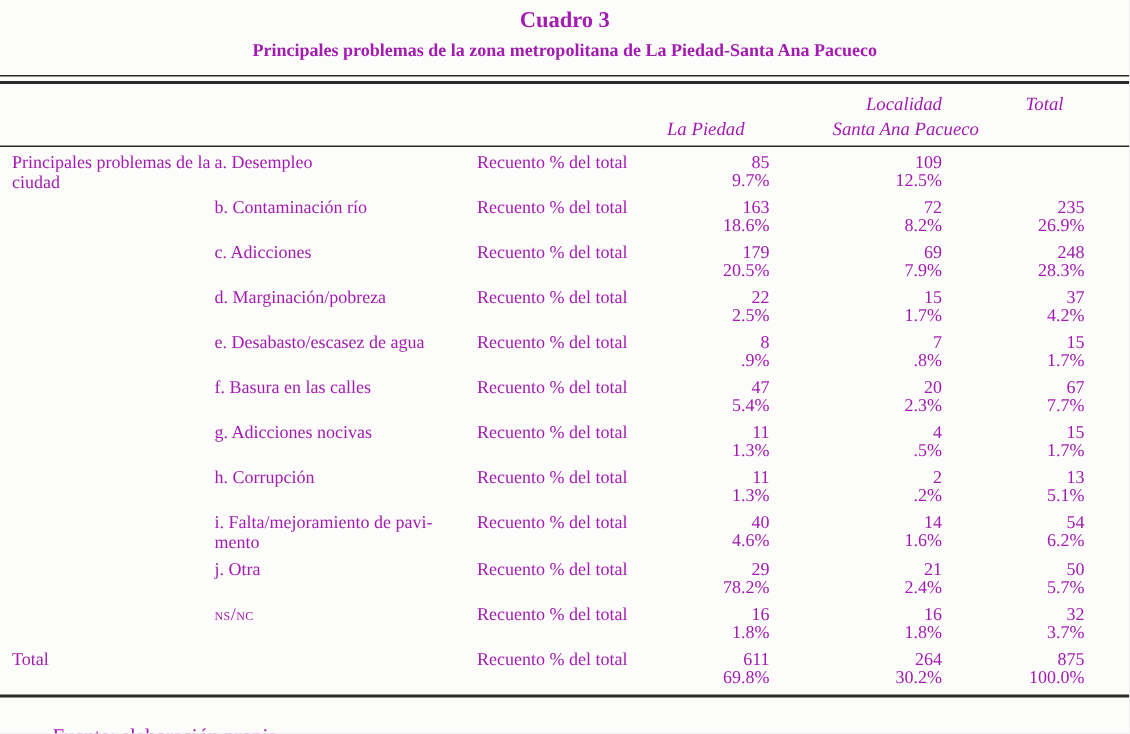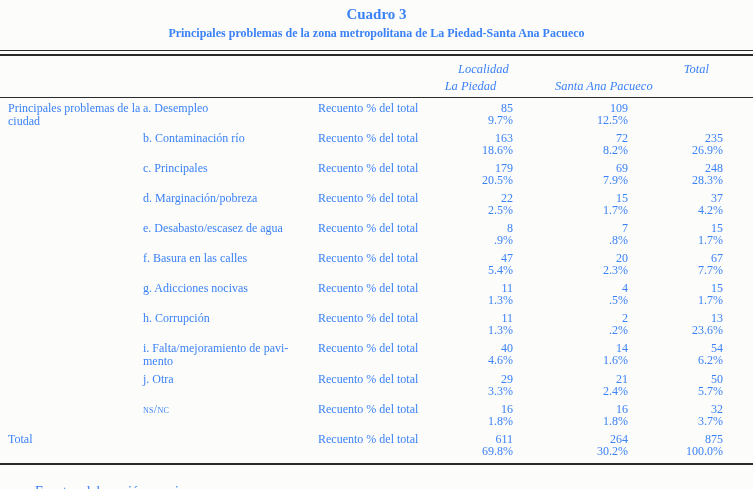--- a/index.html
+++ b/index.html
@@ -1,35 +1,35 @@
 <!DOCTYPE html>
 <html><head>
 <meta charset="utf-8">
 <style>
   html,body { margin:0; padding:0; background:#e9e9e9; }
   .page {
-    width:753px; height:489px; background:#fcfcfb; color:#3b82f6;
+    width:753px; height:489px; background:#fcfcfb; color:#a21caf;
     font-family:"Liberation Serif", serif; position:relative; overflow:hidden;
     margin:0 auto;
   }
   .caption-num { text-align:center; font-weight:bold; font-size:15px; padding-top:6px; }
   .caption-title { text-align:center; font-weight:bold; font-size:12px; margin-top:3px; }
   .rule { height:1px; background:#2a2a2a; margin:0 0 0 0; }
   .rule.thin  { margin-top:9px; }
   .rule.thick { height:2px; margin-top:3px; }
   .rule.header-bottom { margin-top:0; }
   .rule.bottom { height:2px; }
   .grid-row {
     display:grid;
     grid-template-columns:135px 175px 110px 85px 115px 95px;
     padding-left:8px; align-items:start;
   }
   .hdr1 { margin-top:5px; }
   .hdr1 .localidad {
-    grid-column:4 / span 2; text-align:left; font-style:italic;
+    grid-column:4 / span 2; text-align:right; font-style:italic;
     font-size:12.5px; padding-left:30px; line-height:16px;
   }
   .hdr1 .total-h {
     grid-column:6; text-align:right; font-style:italic;
     font-size:12.5px; padding-right:14px; line-height:16px;
   }
   .hdr2 { margin-top:1px; margin-bottom:3px; }
   .hdr2 .sub { font-style:italic; font-size:12.5px; line-height:16px; white-space:nowrap; }
   .hdr2 .lp { grid-column:4; text-align:center; }
   .hdr2 .sa { grid-column:5; text-align:center; padding-left:42px; }
@@ -100,21 +100,21 @@
       <div class="count">72</div>
       <div class="pct">8.2%</div>
     </div>
     <div class="cell num c6">
       <div class="count">235</div>
       <div class="pct">26.9%</div>
     </div>
   </div>
         <div class="grid-row row">
     <div class="cell c1"></div>
-    <div class="cell c2">c. Principales</div>
+    <div class="cell c2">c. Adicciones</div>
     <div class="cell c3">Recuento % del total</div>
     <div class="cell num c4">
       <div class="count">179</div>
       <div class="pct">20.5%</div>
     </div>
     <div class="cell num c5">
       <div class="count">69</div>
       <div class="pct">7.9%</div>
     </div>
     <div class="cell num c6">
@@ -197,21 +197,21 @@
     <div class="cell num c4">
       <div class="count">11</div>
       <div class="pct">1.3%</div>
     </div>
     <div class="cell num c5">
       <div class="count">2</div>
       <div class="pct">.2%</div>
     </div>
     <div class="cell num c6">
       <div class="count">13</div>
-      <div class="pct">23.6%</div>
+      <div class="pct">5.1%</div>
     </div>
   </div>
         <div class="grid-row row">
     <div class="cell c1"></div>
     <div class="cell c2">i. Falta/mejoramiento de pavi­mento</div>
     <div class="cell c3">Recuento % del total</div>
     <div class="cell num c4">
       <div class="count">40</div>
       <div class="pct">4.6%</div>
     </div>
@@ -223,21 +223,21 @@
       <div class="count">54</div>
       <div class="pct">6.2%</div>
     </div>
   </div>
         <div class="grid-row row">
     <div class="cell c1"></div>
     <div class="cell c2">j. Otra</div>
     <div class="cell c3">Recuento % del total</div>
     <div class="cell num c4">
       <div class="count">29</div>
-      <div class="pct">3.3%</div>
+      <div class="pct">78.2%</div>
     </div>
     <div class="cell num c5">
       <div class="count">21</div>
       <div class="pct">2.4%</div>
     </div>
     <div class="cell num c6">
       <div class="count">50</div>
       <div class="pct">5.7%</div>
     </div>
   </div>

